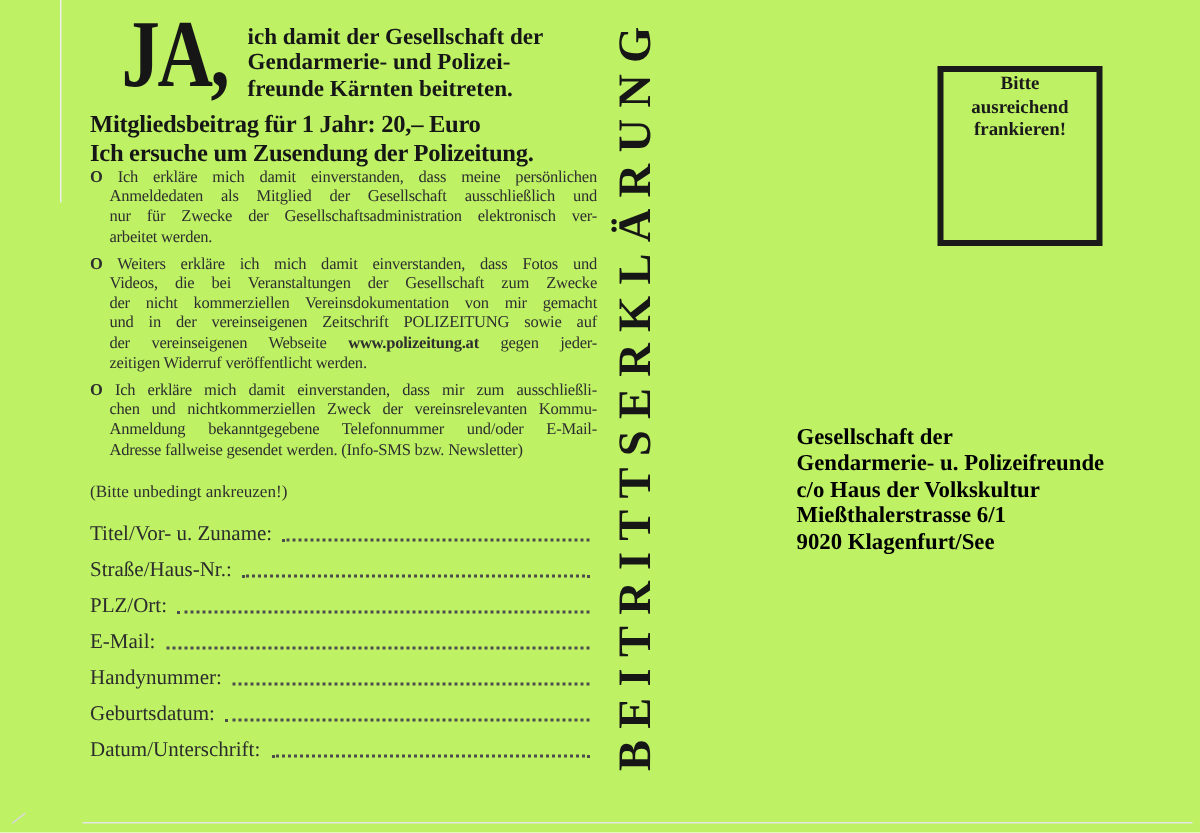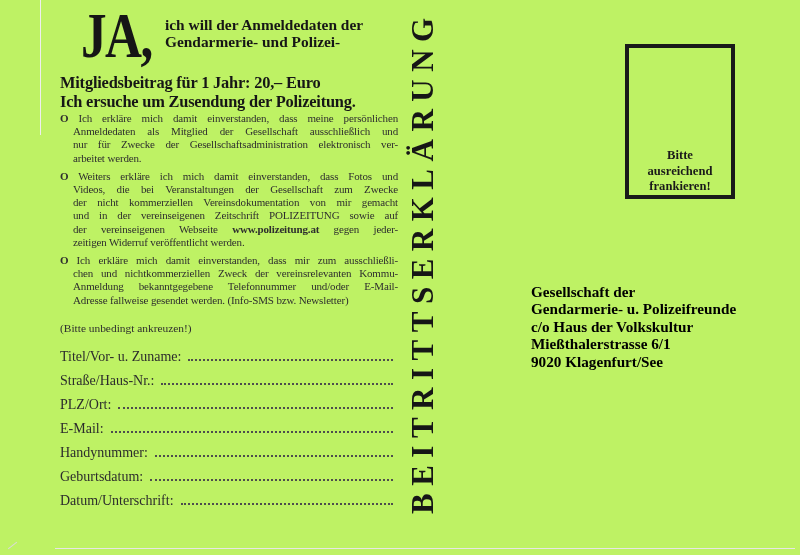--- a/index.html
+++ b/index.html
@@ -29,44 +29,45 @@
   
   .form { position:absolute; left:60px; top:345px; width:333px; }
   .frow { display:flex; align-items:flex-end; height:24px; }
   .flabel { font-size:14px; color:#2c2c2c; white-space:nowrap; padding-bottom:4px; }
   .fdots { flex:1; margin-left:7px; margin-bottom:8px; border-bottom:2px dotted #4d4d4d; }
   
   .vtitle-wrap { position:absolute; left:403px; top:514px; width:510px; height:42px; transform:rotate(-90deg); transform-origin:0 0; }
   .vtitle { font-weight:bold; font-size:31px; line-height:40px; letter-spacing:7.5px; white-space:nowrap; color:#161616; }
   
   .stamp {
-    position:absolute; left:625px; top:44px; width:110px; height:155px;
+    position:absolute; left:625px; top:44px; width:110px; height:120px;
     border:4px solid #1a1a1a; box-sizing:border-box;
-    display:flex; align-items:flex-end; justify-content:center; text-align:center;
+    display:flex; align-items:flex-start; justify-content:center; text-align:center;
   }
   .stamp-text { font-weight:bold; font-size:12.6px; line-height:15.6px; color:#1a1a1a; }
   
   .address { position:absolute; left:531px; top:283px; font-weight:bold; font-size:15.2px; line-height:17.4px; color:#000000; }
   
   .art-left  { position:absolute; left:40px; top:0; width:1px; height:135px; background:#eeeeee; }
   .art-bottom{ position:absolute; left:55px; top:548px; width:740px; height:1px; background:#e6e6e6; }
   .art-tick  { position:absolute; left:7px; top:545px; width:11px; height:1px; background:#d9d9d9; transform:rotate(-38deg); }
 </style>
 </head>
 <body>
 
 <div class="card">
 
   <div class="head">
     <div class="ja-wrap">
       <span class="ja">JA,</span>
     </div>
     <div class="head-lines">
-      <div>ich will der Anmeldedaten der</div>
+      <div>ich damit der Gesellschaft der</div>
       <div>Gendarmerie- und Polizei-</div>
+      <div>freunde Kärnten beitreten.</div>
     </div>
   </div>
 
   <div class="subhead">
     <div>Mitgliedsbeitrag für 1 Jahr: 20,– Euro</div>
     <div>Ich ersuche um Zusendung der Polizeitung.</div>
   </div>
 
   <div class="bullets">
 

